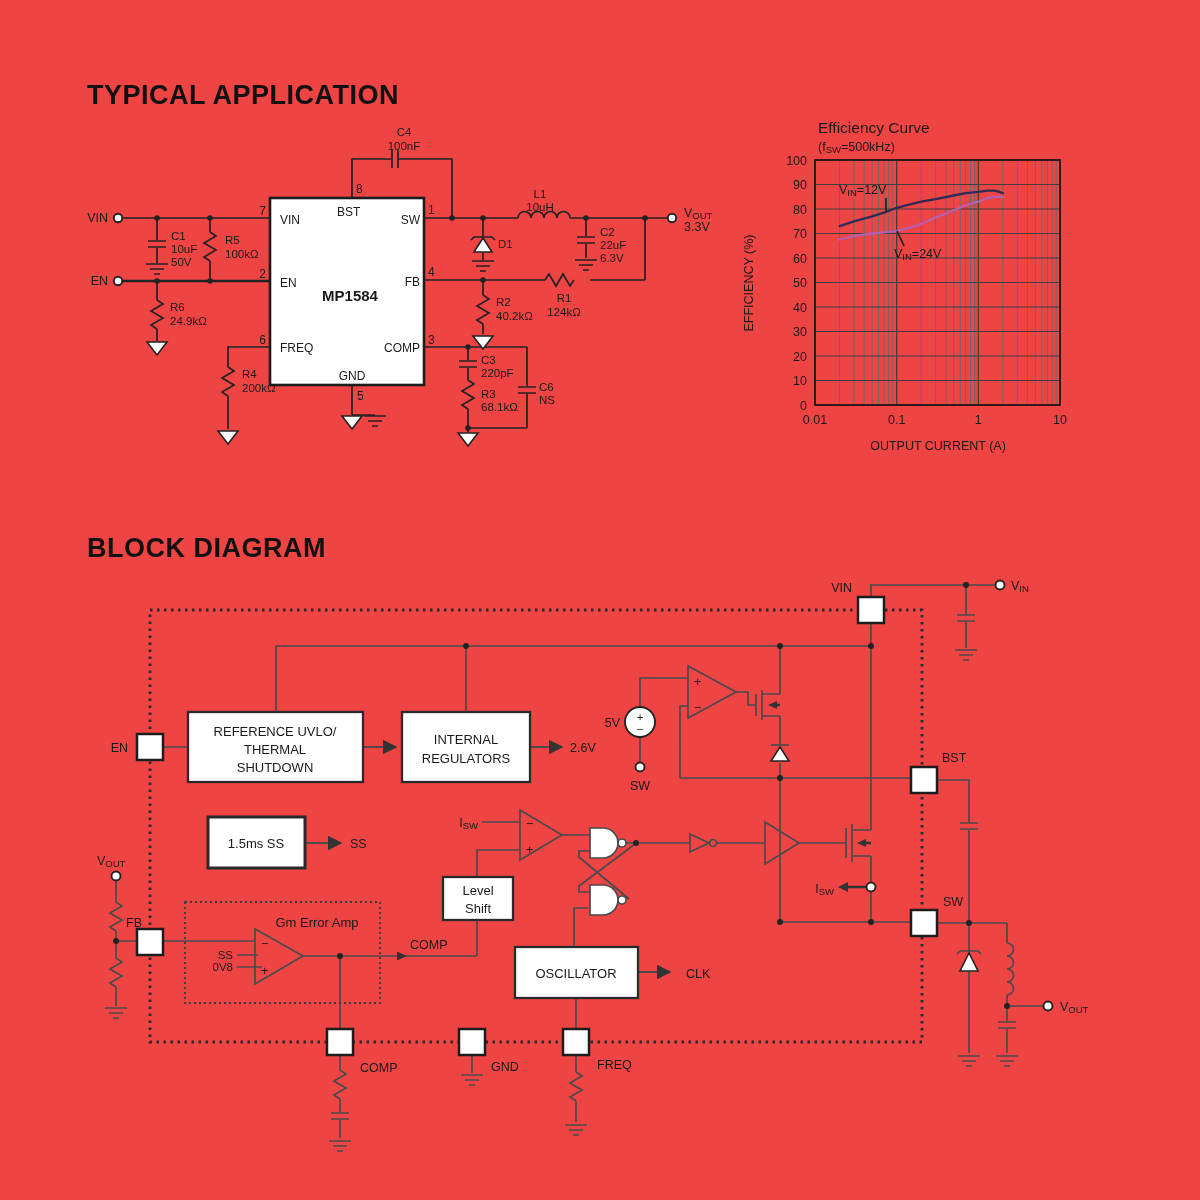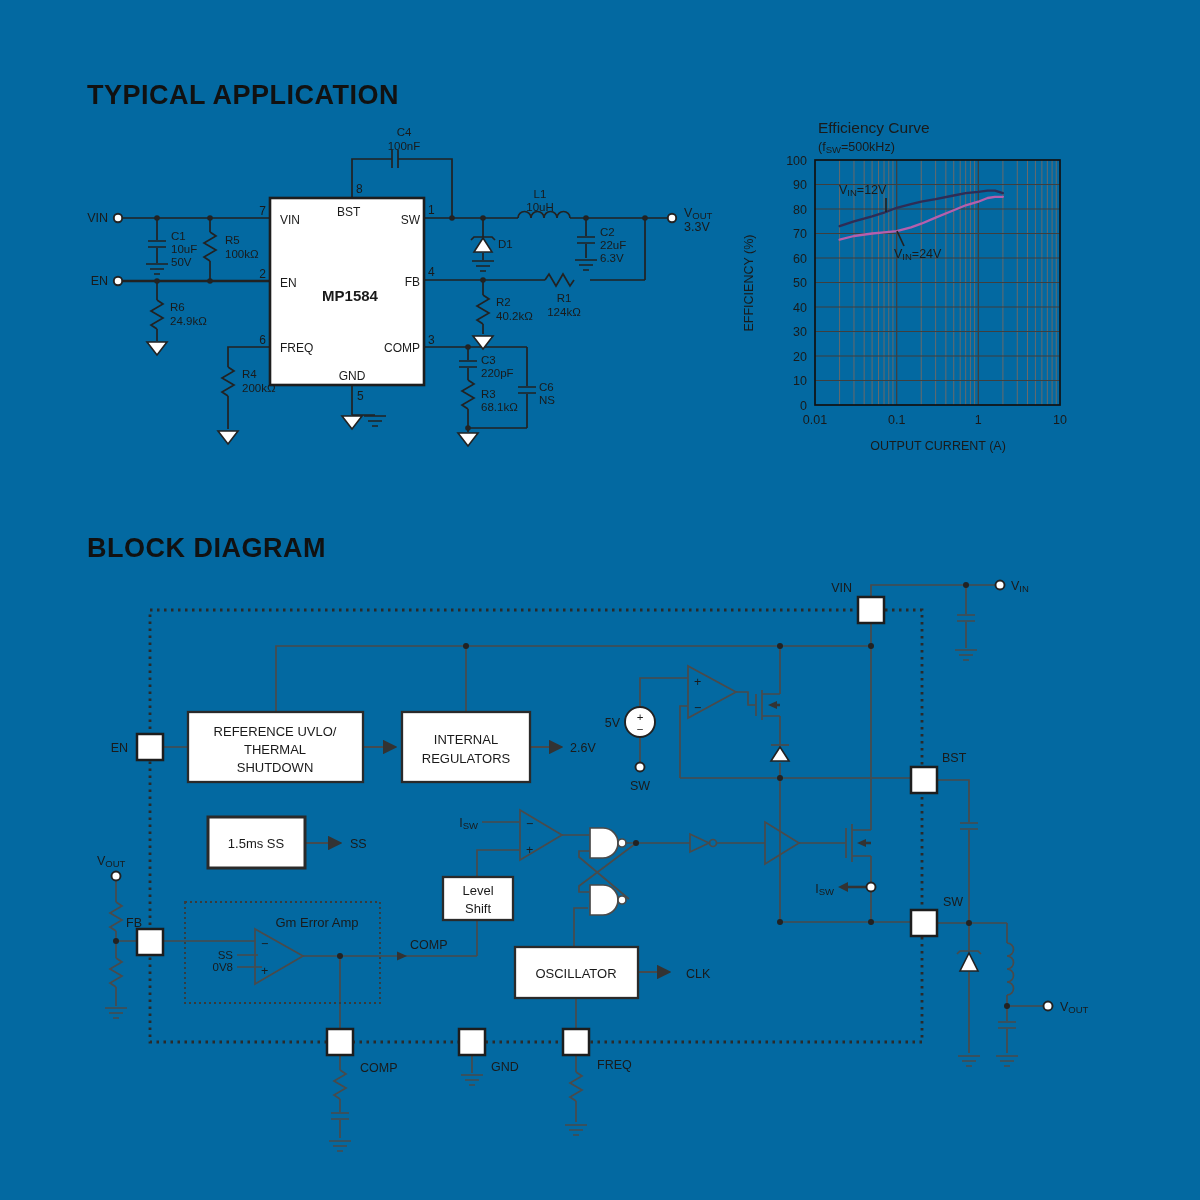--- a/index.html
+++ b/index.html
@@ -1,16 +1,16 @@
 <!DOCTYPE html>
 <html><head>
 <meta charset="utf-8">
 <style>
   html,body{margin:0;padding:0;background:#fff;}
-  .canvas{position:relative;width:1200px;height:1200px;background:#0369a1;overflow:hidden;
+  .canvas{position:relative;width:1200px;height:1200px;background:#ef4444;overflow:hidden;
           font-family:"Liberation Sans",sans-serif;}
   svg{position:absolute;left:0;top:0;}
   text{font-family:"Liberation Sans",sans-serif;fill:#1a1a1a;}
   .h1{font-size:27px;font-weight:700;letter-spacing:.5px;fill:#111;}
   .lbl{font-size:12.5px;}
   .lbl-s{font-size:11.5px;}
   .pin{font-size:12px;}
   .icname{font-size:15px;font-weight:700;}
   .blk{font-size:13px;}
   .sub{font-size:9.5px;}

